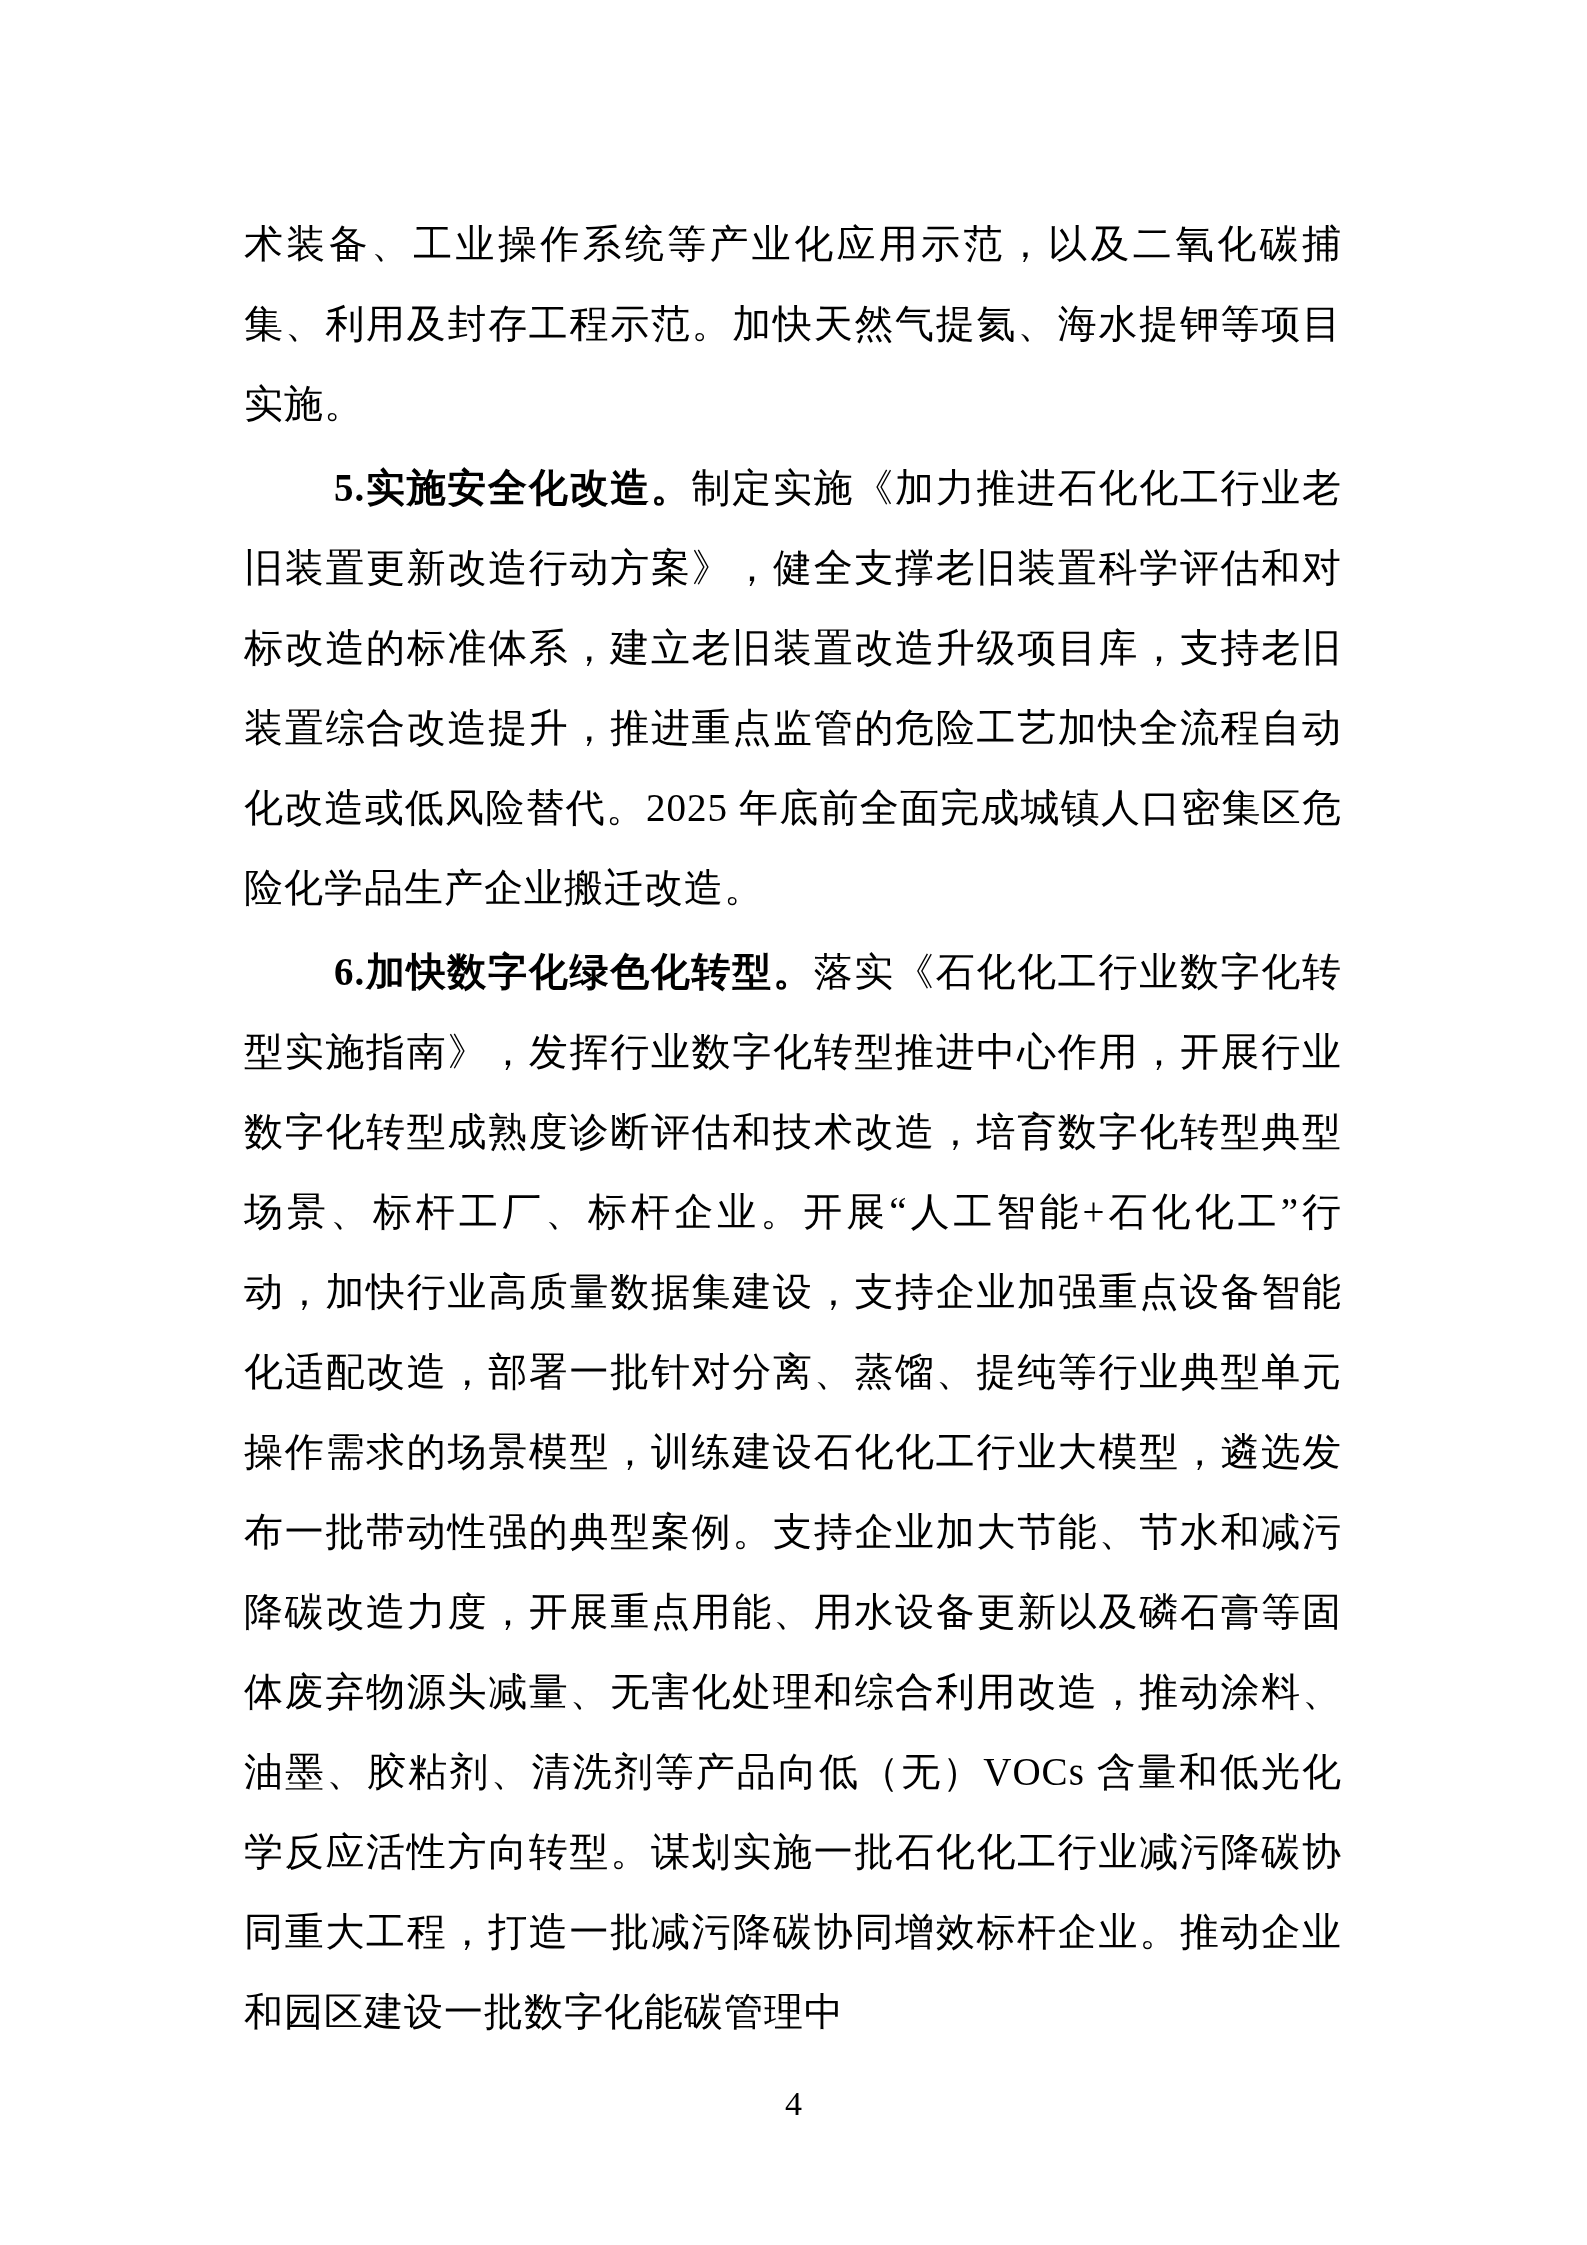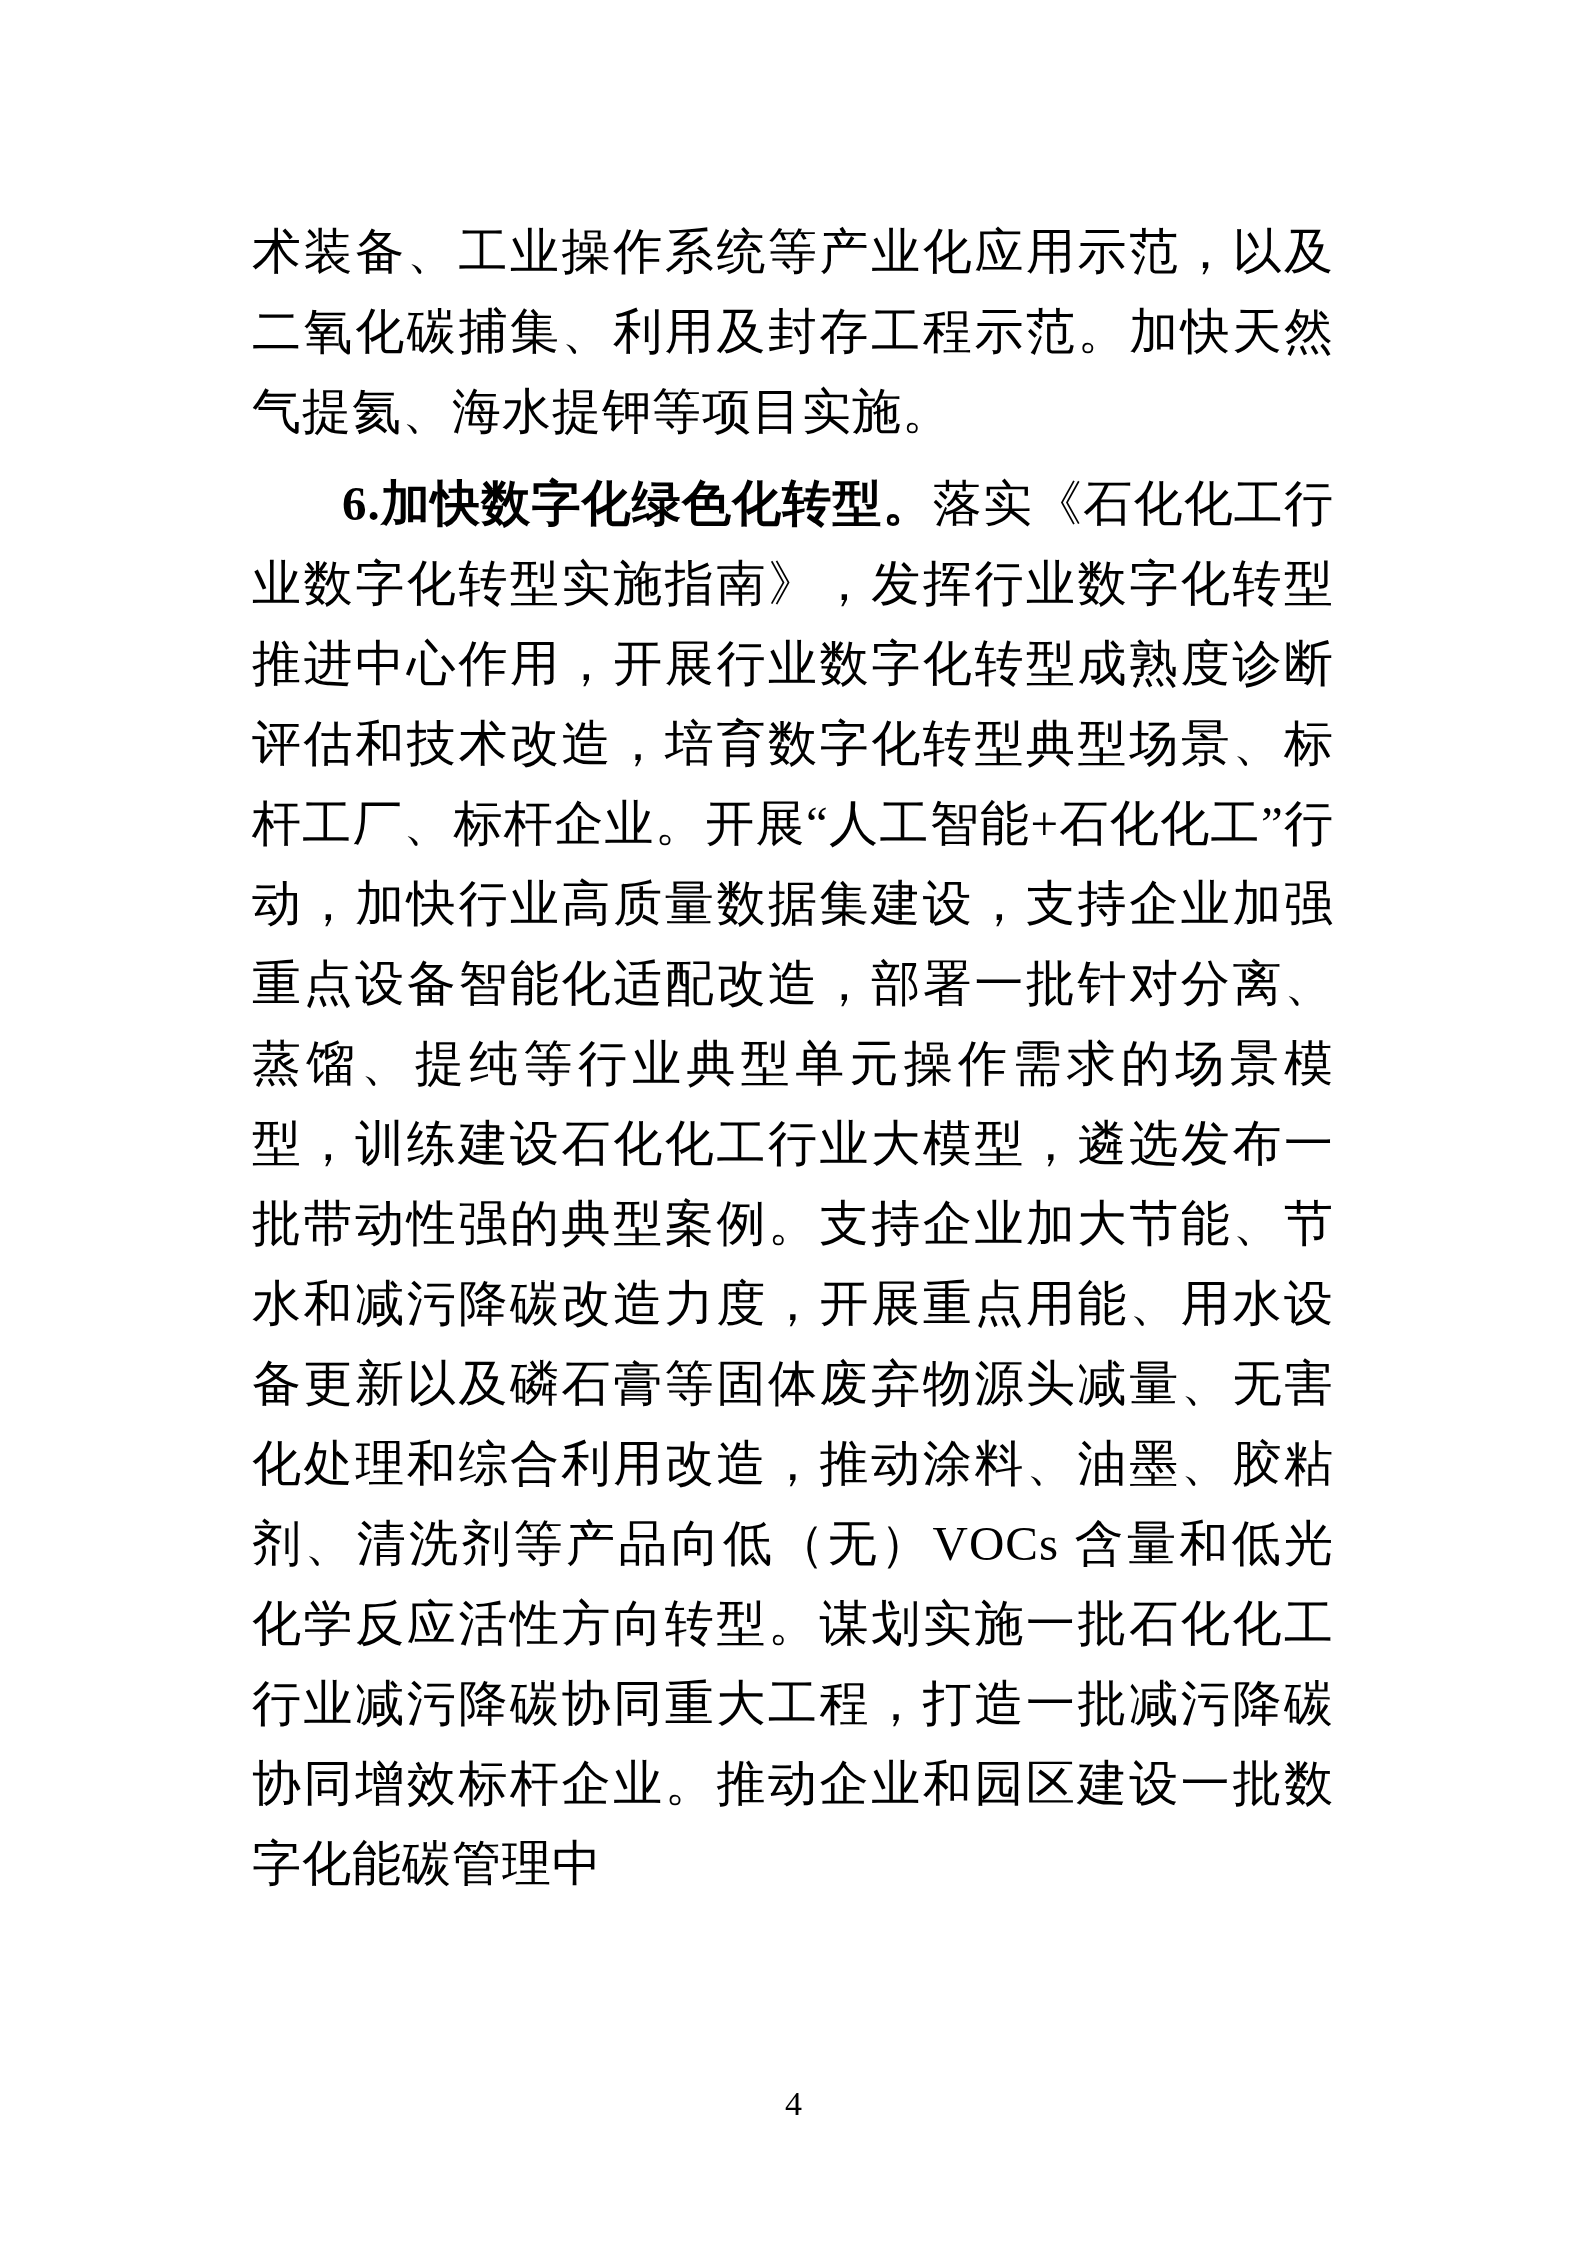--- a/index.html
+++ b/index.html
@@ -20,22 +20,22 @@
     inset: 0;
     background: #ffffff;
   }
   .body-text {
     position: absolute;
     left: 240px;
     top: 200px;
     width: 1106px;
   }
   .para {
-    margin: 12px;
-    font-size: 49px;
+    margin: 4px;
+    font-size: 39px;
     line-height: 80px;
     text-align: justify;
     text-justify: inter-character;
     letter-spacing: 1px;
     word-break: break-all;
   }
   .para .lead {
     font-weight: 700;
   }
   .para.indent {
@@ -57,20 +57,23 @@
 <body>
 
 <div class="page">
 
   <div class="body-text">
 
     <p class="para">
       <b class="lead"></b><span>术装备、工业操作系统等产业化应用示范，以及二氧化碳捕集、利用及封存工程示范。加快天然气提氦、海水提钾等项目实施。</span>
     </p>
 
+    <p class="para indent">
+      <b class="lead">5.实施安全化改造。</b><span>制定实施《加力推进石化化工行业老旧装置更新改造行动方案》，健全支撑老旧装置科学评估和对标改造的标准体系，建立老旧装置改造升级项目库，支持老旧装置综合改造提升，推进重点监管的危险工艺加快全流程自动化改造或低风险替代。2025 年底前全面完成城镇人口密集区危险化学品生产企业搬迁改造。</span>
+    </p>
 
     <p class="para indent">
       <b class="lead">6.加快数字化绿色化转型。</b><span>落实《石化化工行业数字化转型实施指南》，发挥行业数字化转型推进中心作用，开展行业数字化转型成熟度诊断评估和技术改造，培育数字化转型典型场景、标杆工厂、标杆企业。开展“人工智能+石化化工”行动，加快行业高质量数据集建设，支持企业加强重点设备智能化适配改造，部署一批针对分离、蒸馏、提纯等行业典型单元操作需求的场景模型，训练建设石化化工行业大模型，遴选发布一批带动性强的典型案例。支持企业加大节能、节水和减污降碳改造力度，开展重点用能、用水设备更新以及磷石膏等固体废弃物源头减量、无害化处理和综合利用改造，推动涂料、油墨、胶粘剂、清洗剂等产品向低（无）VOCs 含量和低光化学反应活性方向转型。谋划实施一批石化化工行业减污降碳协同重大工程，打造一批减污降碳协同增效标杆企业。推动企业和园区建设一批数字化能碳管理中</span>
     </p>
 
   </div>
 
   <div class="page-number">4</div>
 
 </div>

